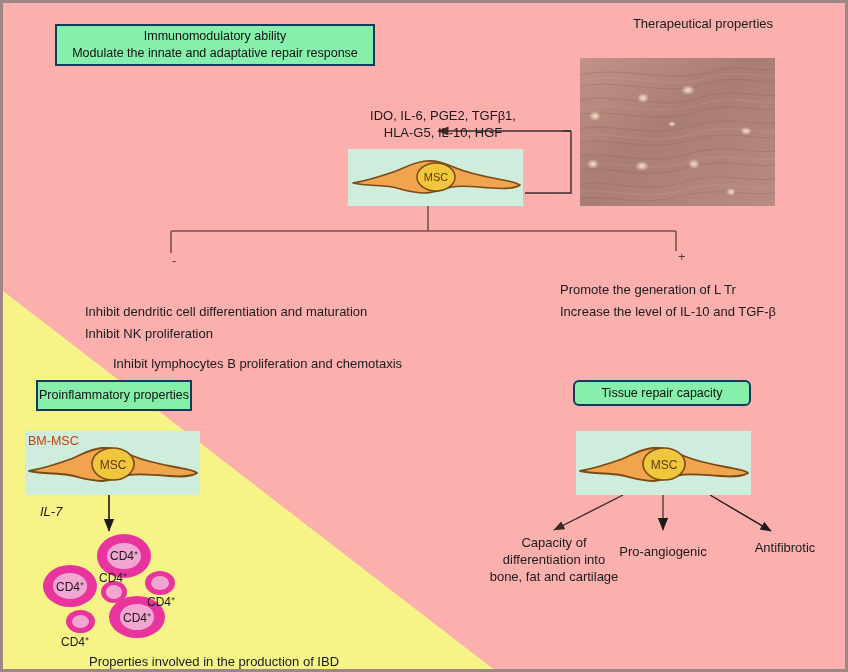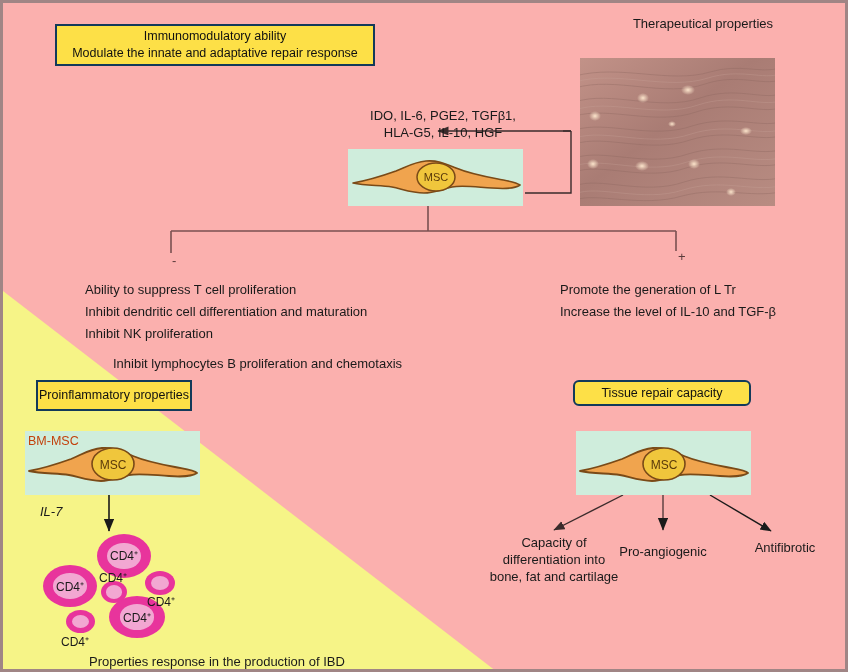--- a/index.html
+++ b/index.html
@@ -25,21 +25,21 @@
     color:#1a1a1a;
     font-size:13px;
     line-height:17px;
     white-space:pre;
   }
   .txt-c{text-align:center;}
 
   
   .bluebox{
     position:absolute;
-    background:#fde047;
+    background:#86efac;
     border:2px solid #123a5a;
     color:#101010;
     font-size:12.5px;
     line-height:17px;
     text-align:center;
     display:flex;
     flex-direction:column;
     align-items:center;
     justify-content:center;
     box-sizing:border-box;
@@ -199,21 +199,20 @@
                C128,38 114,36 104,38 C94,40 86,44 76,44 C64,44 54,40 44,38
                C32,36 18,37 5,34 Z" fill="#f0a44e" stroke="#7a4a17" stroke-width="1.6" stroke-linejoin="round"></path>
       <ellipse cx="88" cy="28" rx="19" ry="14" fill="#f0c63c" stroke="#7a4a17" stroke-width="1.5"></ellipse>
       <text x="88" y="32" font-family="Liberation Sans, sans-serif" font-size="11" fill="#5a3a0a" text-anchor="middle">MSC</text>
     </svg>
   </div>
 
   <div class="sign" style="left:169px;top:250px;">-</div>
   <div class="sign" style="left:675px;top:246px;">+</div>
 
-  <div class="txt" style="left:82px;top:278px;">Ability to suppress T cell proliferation</div>
   <div class="txt" style="left:82px;top:300px;">Inhibit dendritic cell differentiation and maturation</div>
   <div class="txt" style="left:82px;top:322px;">Inhibit NK proliferation</div>
   <div class="txt" style="left:82px;top:352px;margin-left:28px;">Inhibit lymphocytes B proliferation and chemotaxis</div>
 
   <div class="txt" style="left:557px;top:278px;">Promote the generation of L Tr</div>
   <div class="txt" style="left:557px;top:300px;">Increase the level of IL-10 and TGF-β</div>
 
   <div class="bluebox" style="left:33px;top:377px;width:156px;height:31px;">
     <div>Proinflammatory properties</div>
   </div>
@@ -258,21 +257,21 @@
   <div class="cd4" style="left:142px;top:568px;width:30px;height:24px;">
     <div class="inner"></div>
   </div>
   <div class="cd4-ext" style="left:144px;top:590px;">CD4⁺</div>
 
   <div class="cd4" style="left:63px;top:607px;width:29px;height:23px;">
     <div class="inner"></div>
   </div>
   <div class="cd4-ext" style="left:58px;top:630px;">CD4⁺</div>
 
-  <div class="txt" style="left:86px;top:650px;">Properties response in the production of IBD</div>
+  <div class="txt" style="left:86px;top:650px;">Properties involved in the production of IBD</div>
 
   <div class="bluebox" style="left:570px;top:377px;width:178px;height:26px;border-radius:6px;">
     <div>Tissue repair capacity</div>
   </div>
 
   <div class="mscbox" style="left:573px;top:428px;width:175px;height:64px;">
     <svg viewBox="0 0 175 64" preserveAspectRatio="none">
       <path d="M4,40 C20,37 32,33 46,28 C56,24 64,18 77,17 C90,16 98,21 108,25
                C120,30 134,33 150,36 C160,38 169,39 172,42 C168,45 156,46 144,45
                C128,44 114,42 104,44 C94,46 86,50 76,50 C64,50 54,46 44,44

